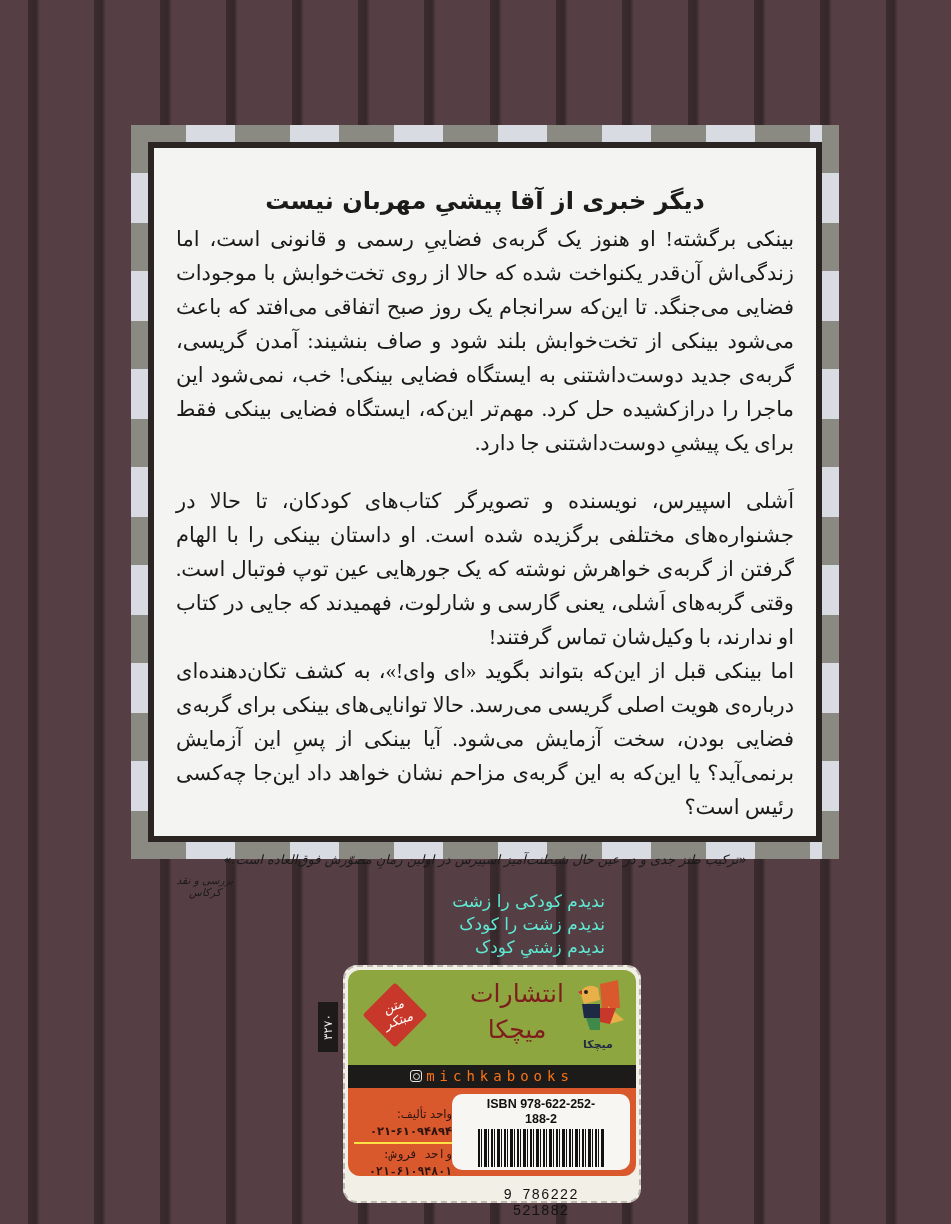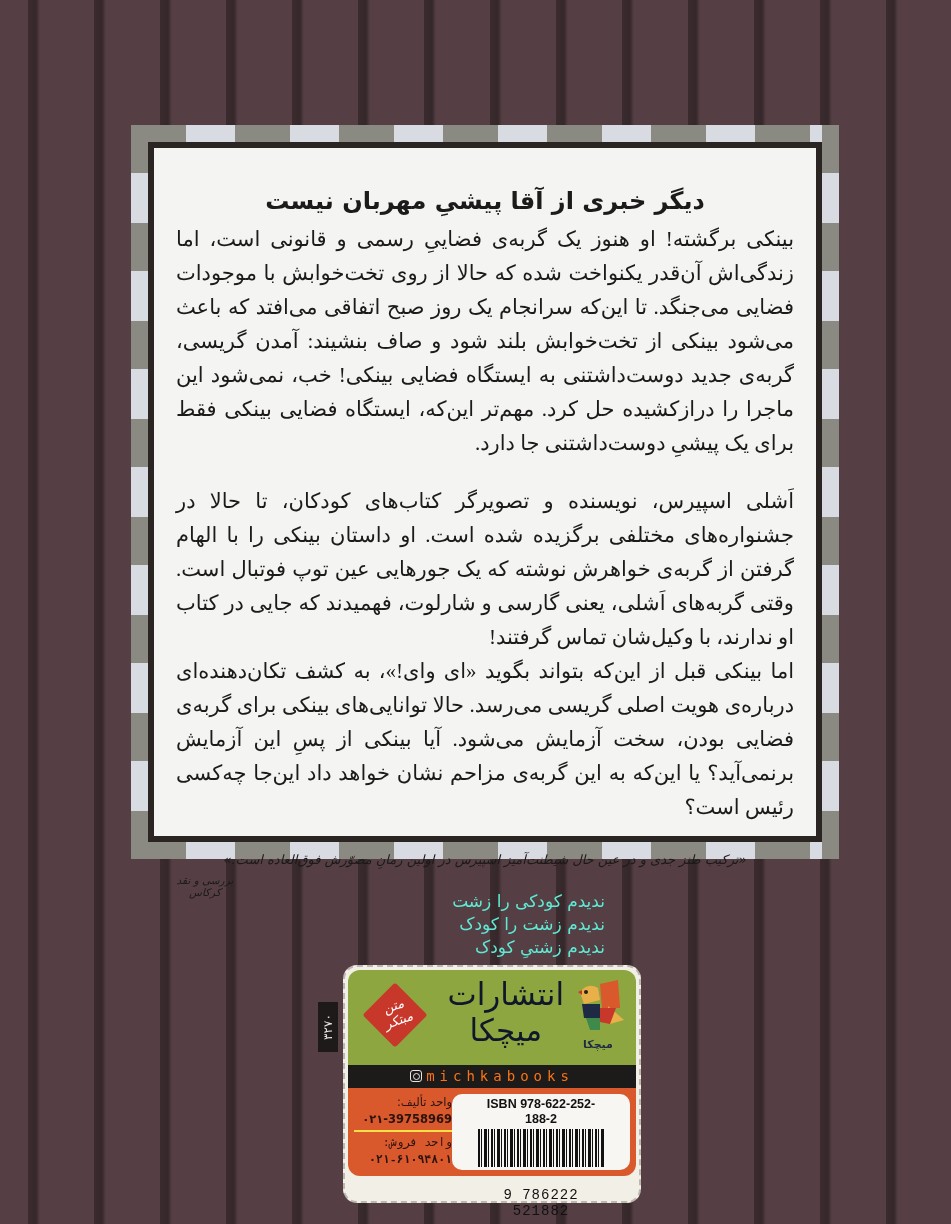--- a/index.html
+++ b/index.html
@@ -126,22 +126,22 @@
       font-size: 13px;
       line-height: 15px;
       text-align: center;
       direction: rtl;
       transform: rotate(-20deg);
     }
     .brand-name {
       position: absolute;
       right: 72px; top: 6px;
       direction: rtl;
-      color: #0f172a;
-      font-size: 31px;
+      color: #7f1d1d;
+      font-size: 25px;
       line-height: 36px;
       text-align: center;
       letter-spacing: 2px;
     }
     .bird {
       position: absolute;
       right: 10px; top: 8px; width: 56px; height: 76px;
     }
     .url-bar {
       height: 24px;
@@ -173,21 +173,21 @@
       border: 1.3px solid #e9e7e2; border-radius: 50%;
     }
     .info {
       position: relative;
       height: 88px;
       background: #d9582c;
       border-radius: 0 0 12px 12px;
     }
     .contacts {
       position: absolute;
-      left: 6px; top: 4px; width: 100px;
+      left: 6px; top: 16px; width: 100px;
       direction: rtl;
       color: #2a1410;
       font-size: 11.5px;
       line-height: 17px;
       text-align: right;
     }
     .contacts .block { padding: 2px 2px; }
     .contacts .block + .block { border-top: 2px solid #fde047; font-family: Liberation Mono, monospace; }
     .contacts .num { font-weight: bold; letter-spacing: 1px; }
     .barcode-box {
@@ -284,21 +284,21 @@
         <path d="M30 30 L46 30 L40 46 L30 44 Z" fill="#c7382a"></path>
         <path d="M16 40 L30 40 L30 52 L20 52 Z" fill="#3f8a4a"></path>
         <text x="28" y="70" font-size="11" font-weight="bold" fill="#1e2a44" text-anchor="middle">میچکا</text>
       </svg>
     </div>
     <div class="insta-bar"><span class="cam"></span><span>michkabooks</span></div>
     <div class="info">
       <div class="contacts">
         <div class="block">
           <div>واحد تألیف:</div>
-          <div class="num">۰۲۱-39758969</div>
+          <div class="num">۰۲۱-۶۱۰۹۴۸۹۴</div>
         </div>
         <div class="block">
           <div>واحد فروش:</div>
           <div class="num">۰۲۱-۶۱۰۹۴۸۰۱</div>
         </div>
       </div>
       <div class="barcode-box">
         <div class="isbn">ISBN 978-622-252-188-2</div>
         <div class="bars"></div>
         <div class="ean">9 786222 521882</div>

